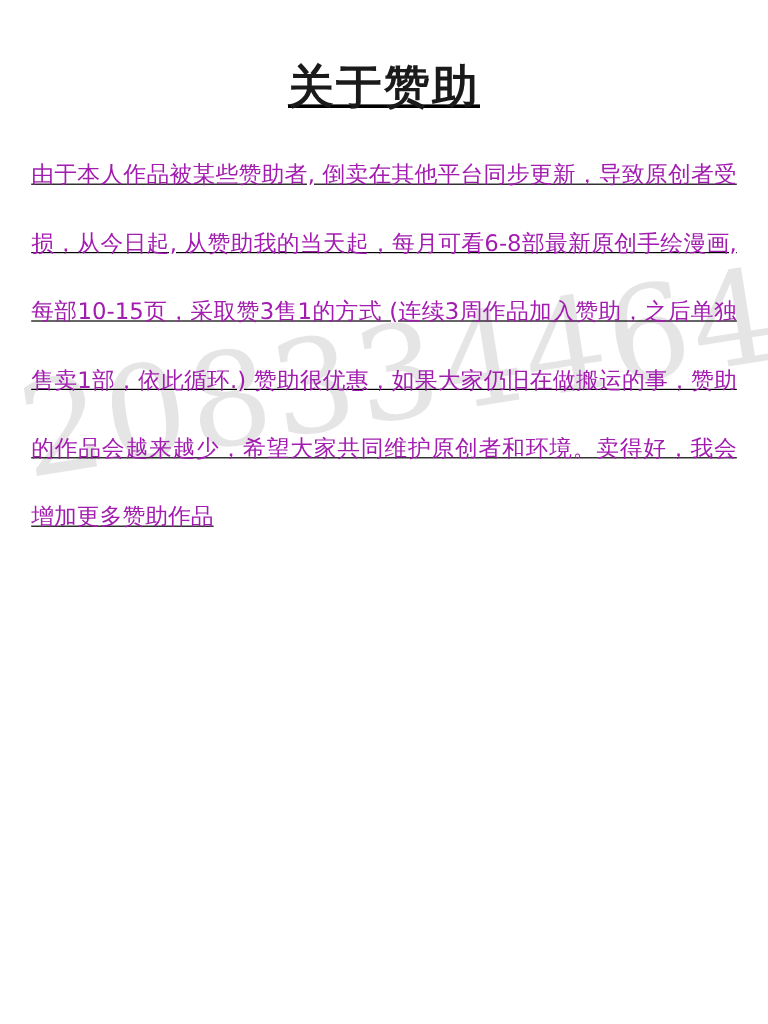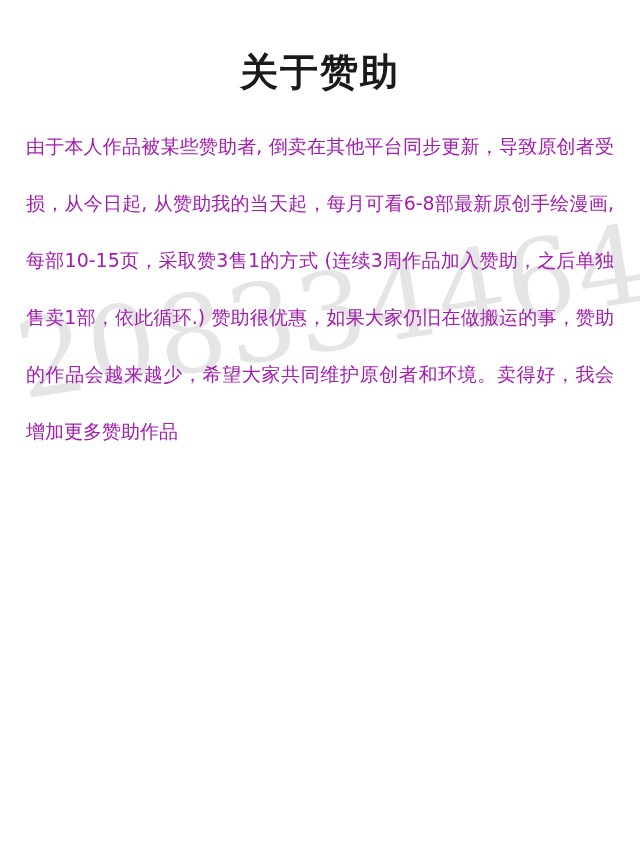--- a/index.html
+++ b/index.html
@@ -35,20 +35,21 @@
     transform-origin: left top;
     white-space: nowrap;
     pointer-events: none;
     user-select: none;
     z-index: 1;
   }
   .content {
     position: relative;
     z-index: 2;
     padding: 0 26px;
+    text-decoration: underline;
   }
   .doc-title {
     text-align: center;
     font-size: 38px;
     font-weight: 700;
     color: #1a1a1a;
     letter-spacing: 2px;
     margin: 50px 0 22px 0;
     line-height: 1.2;
   }

